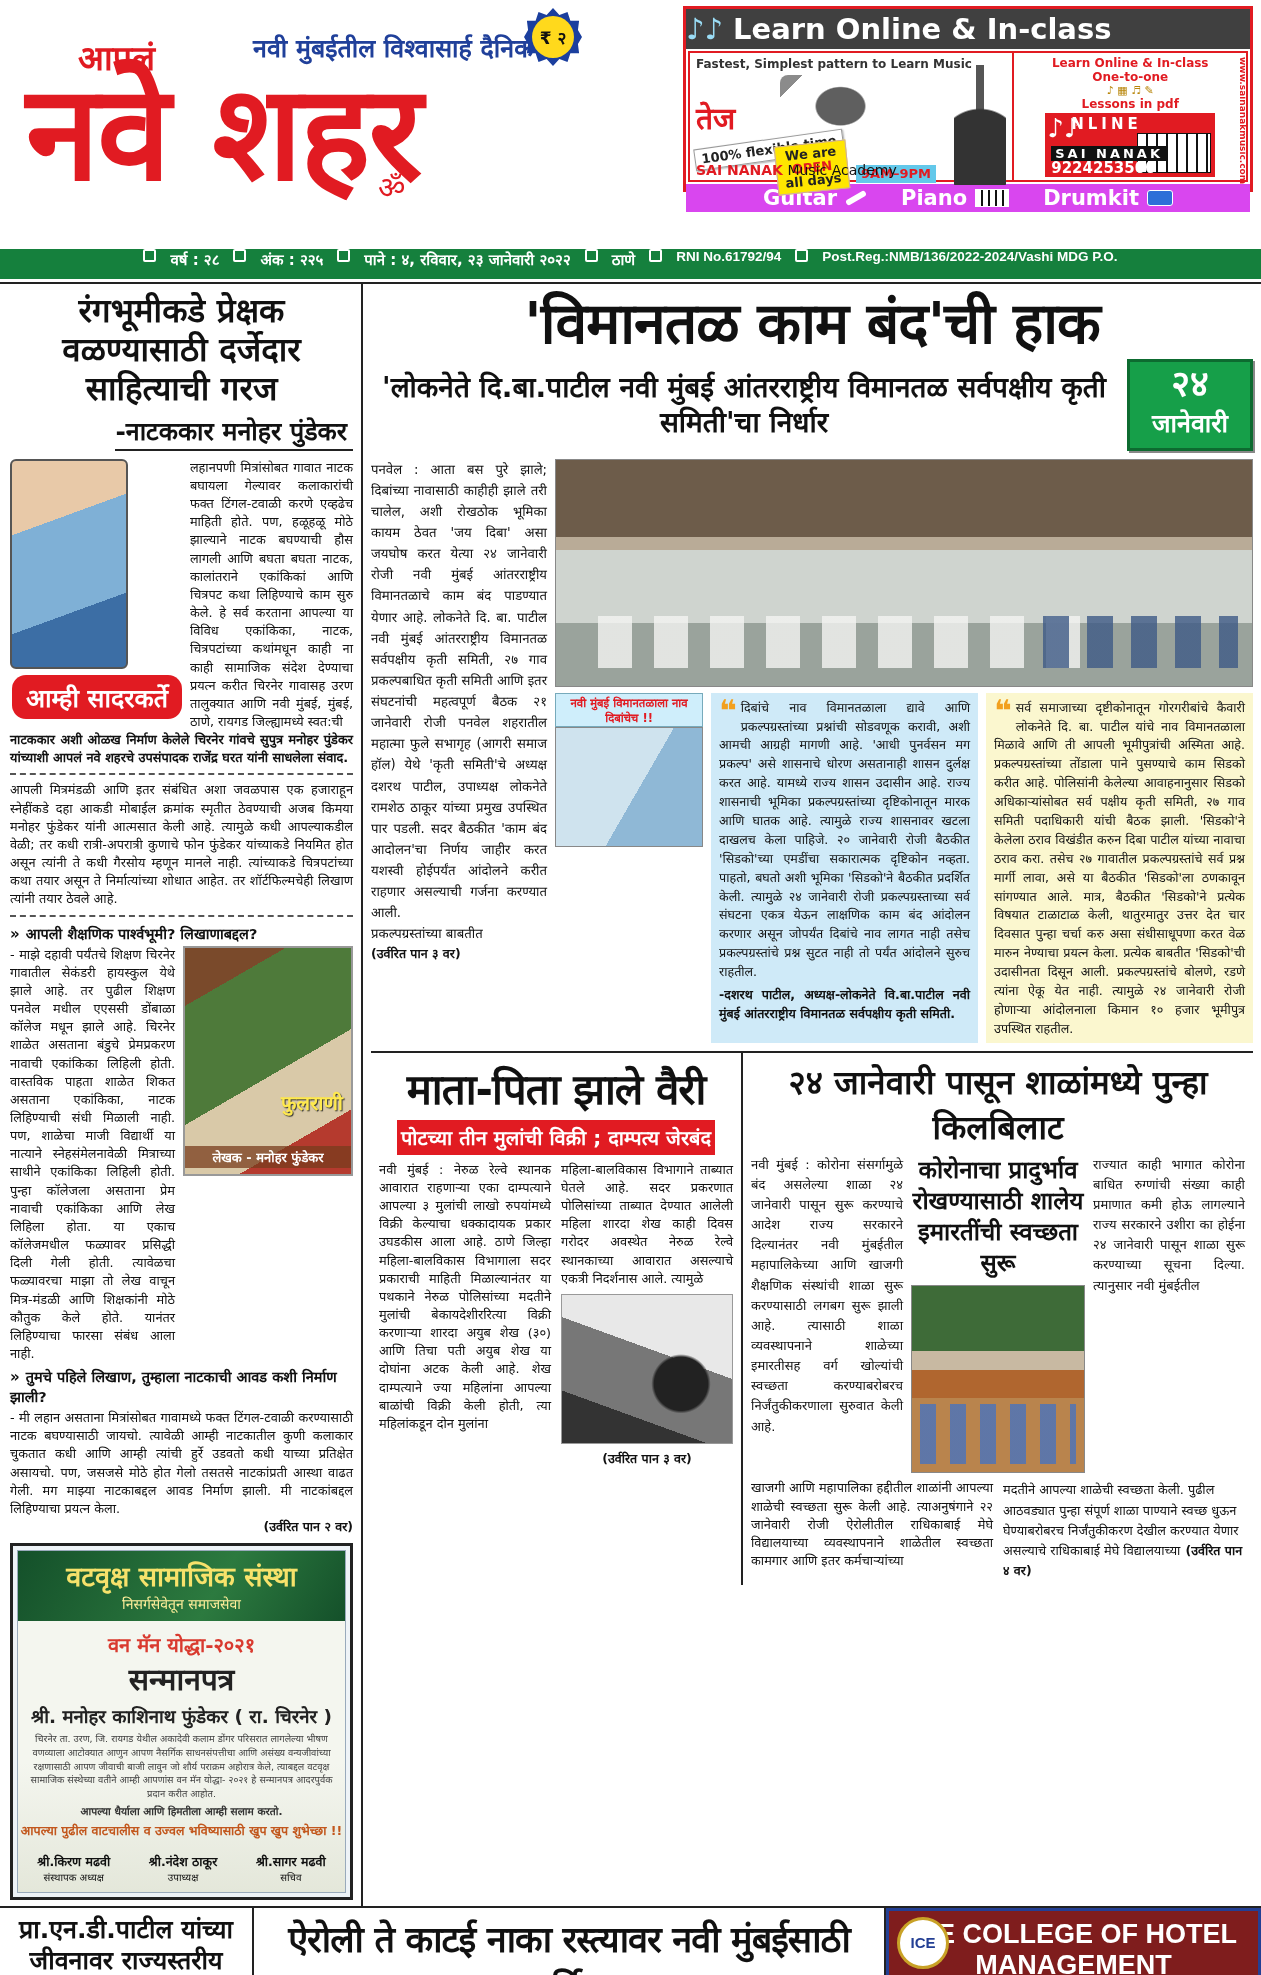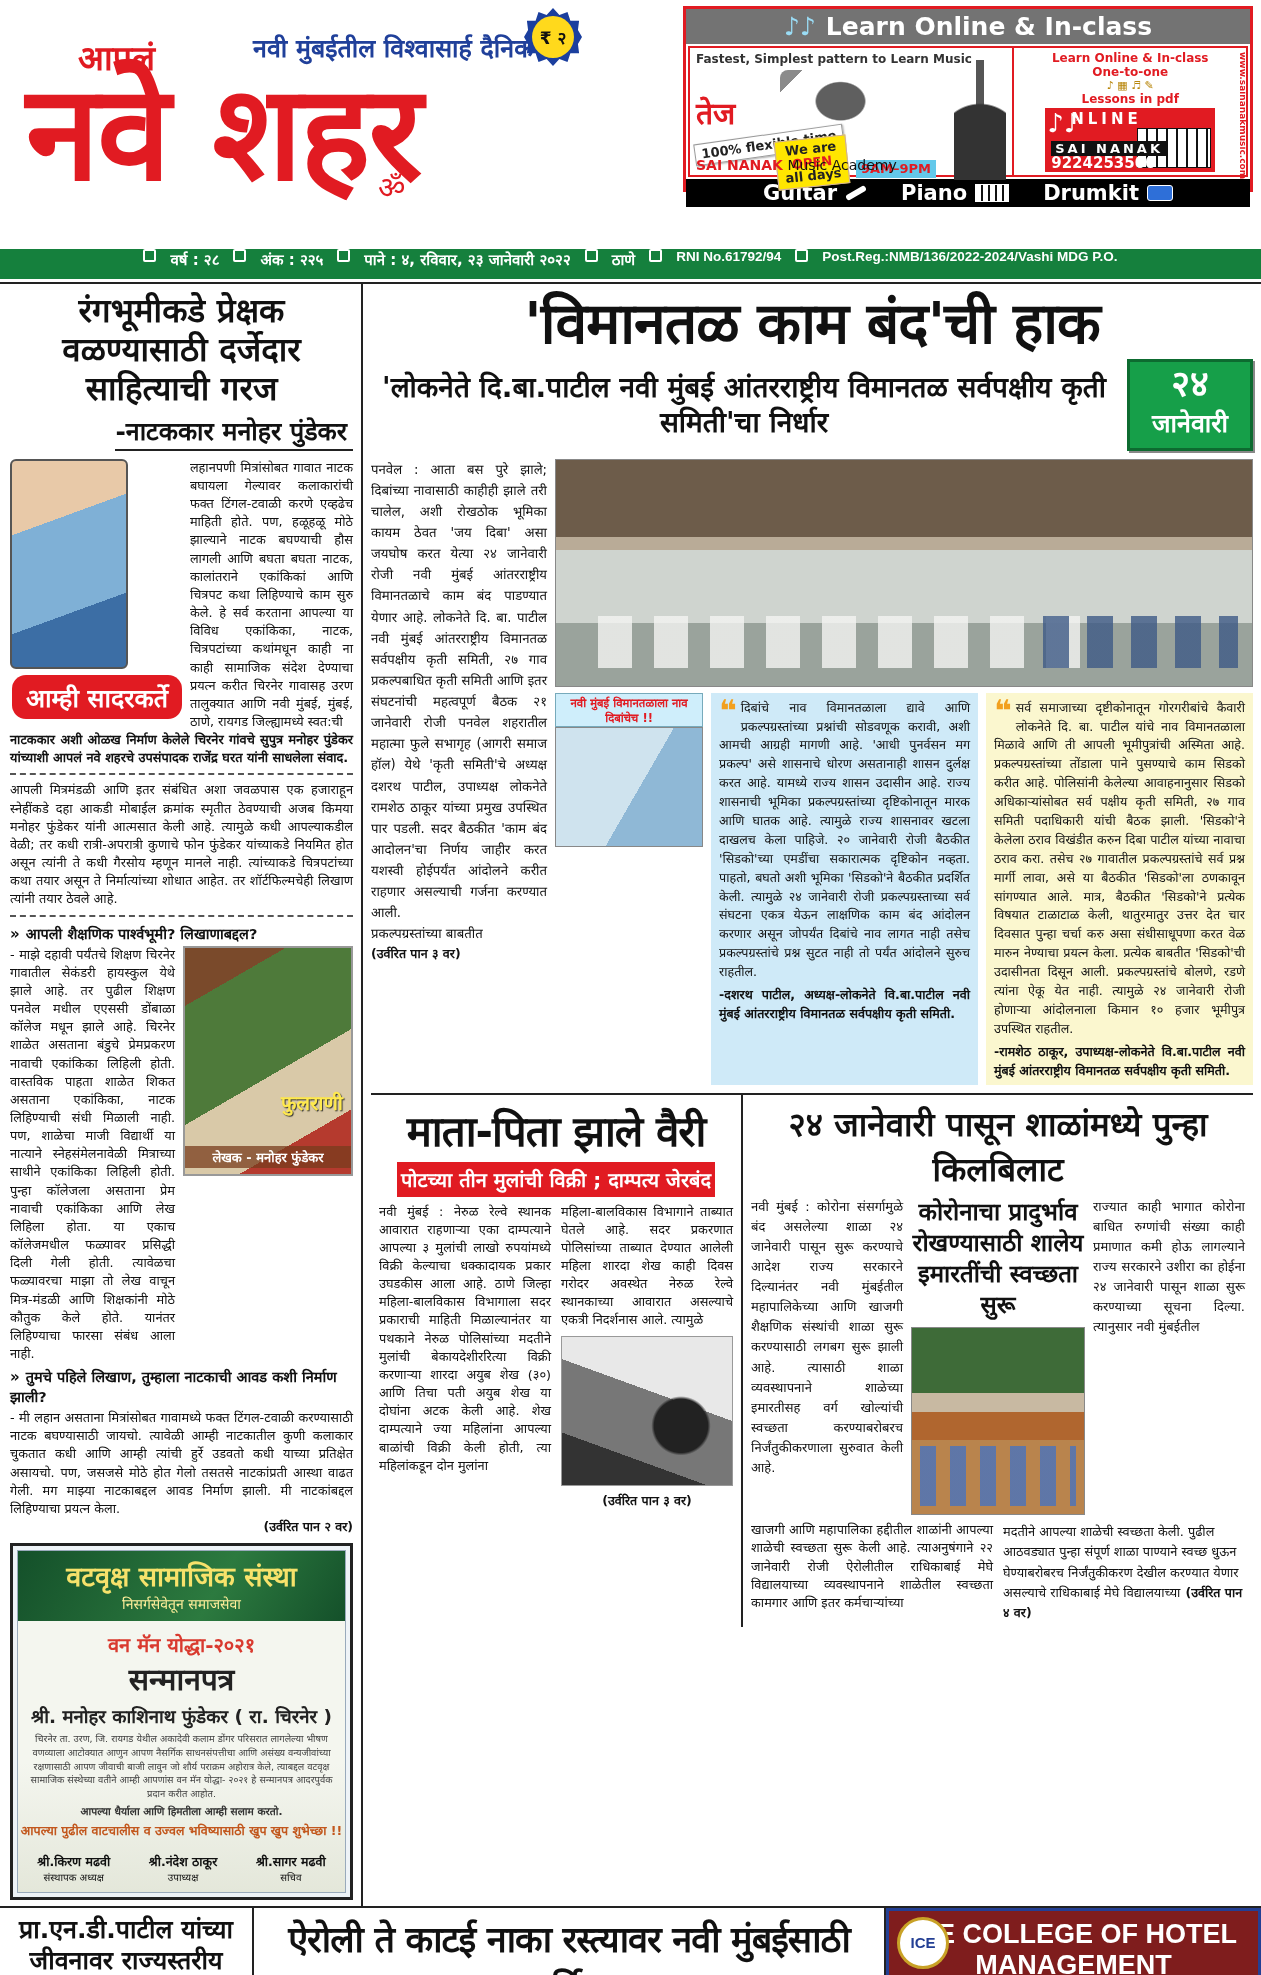--- a/index.html
+++ b/index.html
@@ -14,21 +14,21 @@
   .price-badge { position:absolute; top:2px; left:516px; width:58px; height:58px; background:#1b3f9e;
     clip-path:polygon(50% 0%,61% 12%,75% 7%,80% 22%,95% 22%,93% 38%,100% 50%,93% 62%,95% 78%,80% 78%,75% 93%,61% 88%,50% 100%,39% 88%,25% 93%,20% 78%,5% 78%,7% 62%,0% 50%,7% 38%,5% 22%,20% 22%,25% 7%,39% 12%);
     display:flex; align-items:center; justify-content:center; }
   .price-inner { width:42px; height:42px; border-radius:50%; background:#ffd91c; display:flex; align-items:center; justify-content:center;
     font-weight:bold; font-size:17px; color:#111; }
   .logo-text { position:absolute; top:42px; left:18px; color:#e11b22; font-size:132px; line-height:1.3; font-weight:bold; letter-spacing:-2px; }
   .ganesh { position:absolute; top:160px; left:370px; color:#e11b22; font-size:30px; }
 
   
   .music-ad { position:absolute; top:6px; right:8px; width:570px; height:186px; border:3px solid #e11b22; display:flex; flex-direction:column; background:#fff; }
-  .music-head { background:#737373; color:#fff; font-size:25px; font-weight:bold; text-align:center; padding:3px 0; }
+  .music-head { background:#404040; color:#fff; font-size:29px; font-weight:bold; padding:3px 0; }
   .music-head .note { color:#9adcf5; margin-right:10px; }
   .music-body { flex:1; display:flex; border:2px solid #e11b22; margin:2px; position:relative; }
   .mb-left { width:58%; position:relative; padding:4px 6px; }
   .mb-line1 { font-size:12px; color:#333; font-weight:bold; line-height:1.25; }
   .tez { color:#e11b22; font-size:30px; font-weight:bold; position:absolute; top:44px; left:6px; }
   .runner { position:absolute; top:22px; left:90px; width:110px; height:78px;
     background:radial-gradient(ellipse at 55% 40%, #444 0 28%, transparent 30%), linear-gradient(135deg,#777 0 12%, transparent 12%), #fff; opacity:.85; border-radius:8px;}
   .sign { position:absolute; font-weight:bold; text-align:center; line-height:1.05; }
   .sign-flex { top:86px; left:4px; background:#fff; border:1px solid #999; color:#222; transform:rotate(-8deg); font-size:13px; padding:3px 6px; box-shadow:1px 1px 2px #aaa;}
   .sign-open { top:90px; left:86px; background:#ffe600; color:#e11b22; transform:rotate(-6deg); font-size:13px; padding:3px 7px; border:1px solid #caa; }
@@ -42,21 +42,21 @@
   .mr2 { color:#e11b22; font-size:12px; font-weight:bold; text-align:center; }
   .mr-ic { text-align:center; font-size:11px; color:#b8860b; }
   .mr3 { color:#e11b22; font-size:12px; font-weight:bold; text-align:center; }
   .online-box { margin:2px auto 0; width:170px; height:64px; background:#e11b22; position:relative; color:#fff; }
   .online-word { position:absolute; top:2px; left:26px; font-weight:bold; letter-spacing:4px; font-size:15px; color:#fff; }
   .online-note { position:absolute; top:0; left:2px; font-size:26px; color:#fff; }
   .keys { position:absolute; right:4px; top:20px; width:74px; height:40px; background:repeating-linear-gradient(90deg,#fff 0 8px,#111 8px 10px); border:1px solid #111;}
   .brand-line { position:absolute; bottom:16px; left:6px; font-weight:bold; letter-spacing:3px; font-size:13px; color:#fff; background:#111; padding:0 4px;}
   .phone-line { position:absolute; bottom:0; left:6px; font-weight:bold; font-size:15px; color:#fff; }
   .site-vert { position:absolute; right:-2px; top:4px; writing-mode:vertical-rl; font-size:9px; color:#e11b22; font-weight:bold;}
-  .music-foot { background:#000000; color:#fff; display:flex; justify-content:center; gap:34px; font-size:21px; font-weight:bold; padding:2px 0; }
+  .music-foot { background:#d946ef; color:#fff; display:flex; justify-content:center; gap:34px; font-size:21px; font-weight:bold; padding:2px 0; }
   .mf-item { display:flex; align-items:center; gap:8px; }
   .mf-keys { width:34px; height:18px; background:repeating-linear-gradient(90deg,#fff 0 5px,#111 5px 7px); border:1px solid #fff; }
   .mf-drum { width:26px; height:16px; background:#2e6fd8; border-radius:3px; border:1px solid #fff; }
   .mf-brush { width:22px; height:6px; background:#fff; border-radius:3px; transform:rotate(-30deg); }
 
   
   .infobar { height:36px; background:#15803d; color:#fff; display:flex; align-items:flex-start; justify-content:center; gap:14px; font-size:15px; font-weight:bold; border-top:3px solid #fff; border-bottom:3px solid #fff; }
   .sq { display:inline-block; width:13px; height:13px; border:2px solid #fff; border-radius:2px; }
   .infobar .en { font-family:"Liberation Sans", sans-serif; font-size:13.5px; }
 
@@ -351,21 +351,20 @@
             <div class="diba-cell">
               <div class="diba-cap">नवी मुंबई विमानतळाला नाव दिबांचेच !!</div>
               <div class="diba-photo"></div>
             </div>
             <div class="quote-box quote-blue">
               <span class="qmark">❝</span><span>दिबांचे नाव विमानतळाला द्यावे आणि प्रकल्पग्रस्तांच्या प्रश्नांची सोडवणूक करावी, अशी आमची आग्रही मागणी आहे. 'आधी पुनर्वसन मग प्रकल्प' असे शासनाचे धोरण असतानाही शासन दुर्लक्ष करत आहे. यामध्ये राज्य शासन उदासीन आहे. राज्य शासनाची भूमिका प्रकल्पग्रस्तांच्या दृष्टिकोनातून मारक आणि घातक आहे. त्यामुळे राज्य शासनावर खटला दाखलच केला पाहिजे. २० जानेवारी रोजी बैठकीत 'सिडको'च्या एमडींचा सकारात्मक दृष्टिकोन नव्हता. पाहतो, बघतो अशी भूमिका 'सिडको'ने बैठकीत प्रदर्शित केली. त्यामुळे २४ जानेवारी रोजी प्रकल्पग्रस्ताच्या सर्व संघटना एकत्र येऊन लाक्षणिक काम बंद आंदोलन करणार असून जोपर्यंत दिबांचे नाव लागत नाही तसेच प्रकल्पग्रस्तांचे प्रश्न सुटत नाही तो पर्यंत आंदोलने सुरुच राहतील.</span>
               <div class="q-attr">-दशरथ पाटील, अध्यक्ष-लोकनेते वि.बा.पाटील नवी मुंबई आंतरराष्ट्रीय विमानतळ सर्वपक्षीय कृती समिती.</div>
             </div>
             <div class="quote-box quote-yellow">
               <span class="qmark">❝</span><span>सर्व समाजाच्या दृष्टीकोनातून गोरगरीबांचे कैवारी लोकनेते दि. बा. पाटील यांचे नाव विमानतळाला मिळावे आणि ती आपली भूमीपुत्रांची अस्मिता आहे. प्रकल्पग्रस्तांच्या तोंडाला पाने पुसण्याचे काम सिडको करीत आहे. पोलिसांनी केलेल्या आवाहनानुसार सिडको अधिकाऱ्यांसोबत सर्व पक्षीय कृती समिती, २७ गाव समिती पदाधिकारी यांची बैठक झाली. 'सिडको'ने केलेला ठराव विखंडीत करुन दिबा पाटील यांच्या नावाचा ठराव करा. तसेच २७ गावातील प्रकल्पग्रस्तांचे सर्व प्रश्न मार्गी लावा, असे या बैठकीत 'सिडको'ला ठणकावून सांगण्यात आले. मात्र, बैठकीत 'सिडको'ने प्रत्येक विषयात टाळाटाळ केली, थातुरमातुर उत्तर देत चार दिवसात पुन्हा चर्चा करु असा संधीसाधूपणा करत वेळ मारुन नेण्याचा प्रयत्न केला. प्रत्येक बाबतीत 'सिडको'ची उदासीनता दिसून आली. प्रकल्पग्रस्तांचे बोलणे, रडणे त्यांना ऐकू येत नाही. त्यामुळे २४ जानेवारी रोजी होणाऱ्या आंदोलनाला किमान १० हजार भूमीपुत्र उपस्थित राहतील.</span>
-              <div class="q-attr">-रामशेठ ठाकूर, उपाध्यक्ष-लोकनेते वि.बा.पाटील नवी मुंबई आंतरराष्ट्रीय विमानतळ सर्वपक्षीय कृती समिती.</div>
             </div>
           </div>
         </div>
       </div>
 
       <div class="band-a-bottom">
         <div class="sale">
           <div class="sale-headline">माता-पिता झाले वैरी</div>
           <div class="sale-subhead">पोटच्या तीन मुलांची विक्री ; दाम्पत्य जेरबंद</div>
           <div class="sale-cols">

